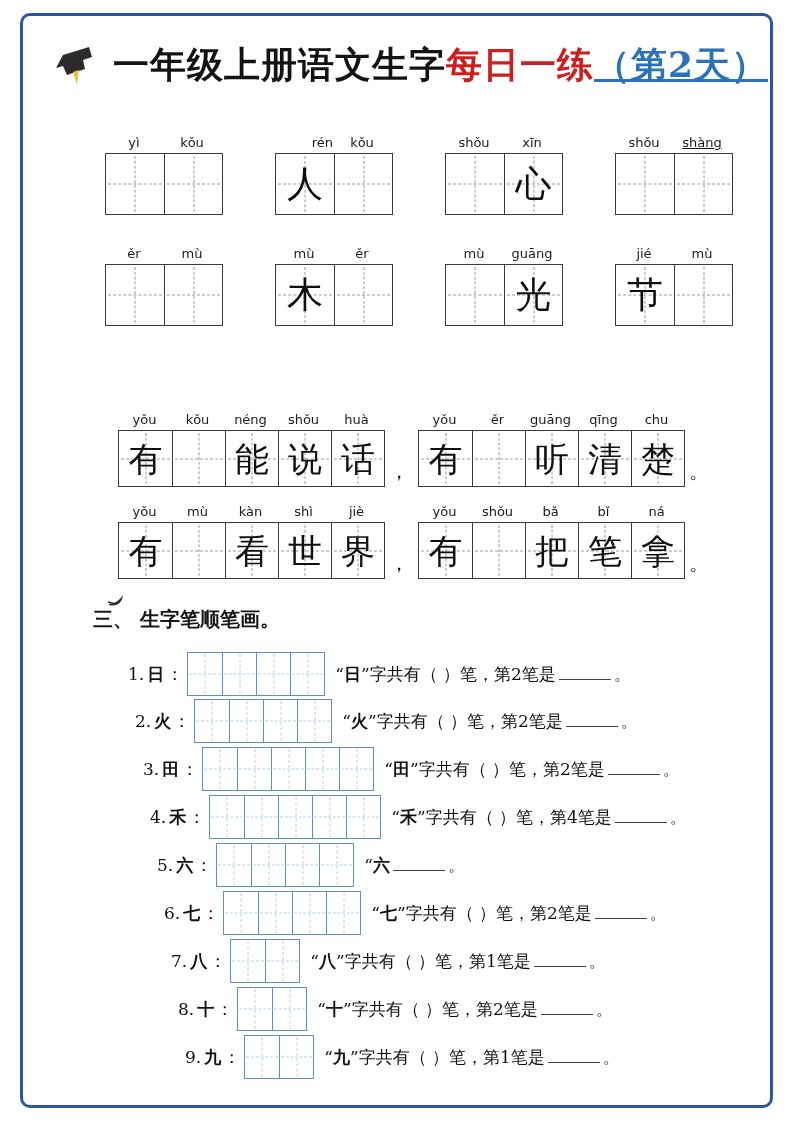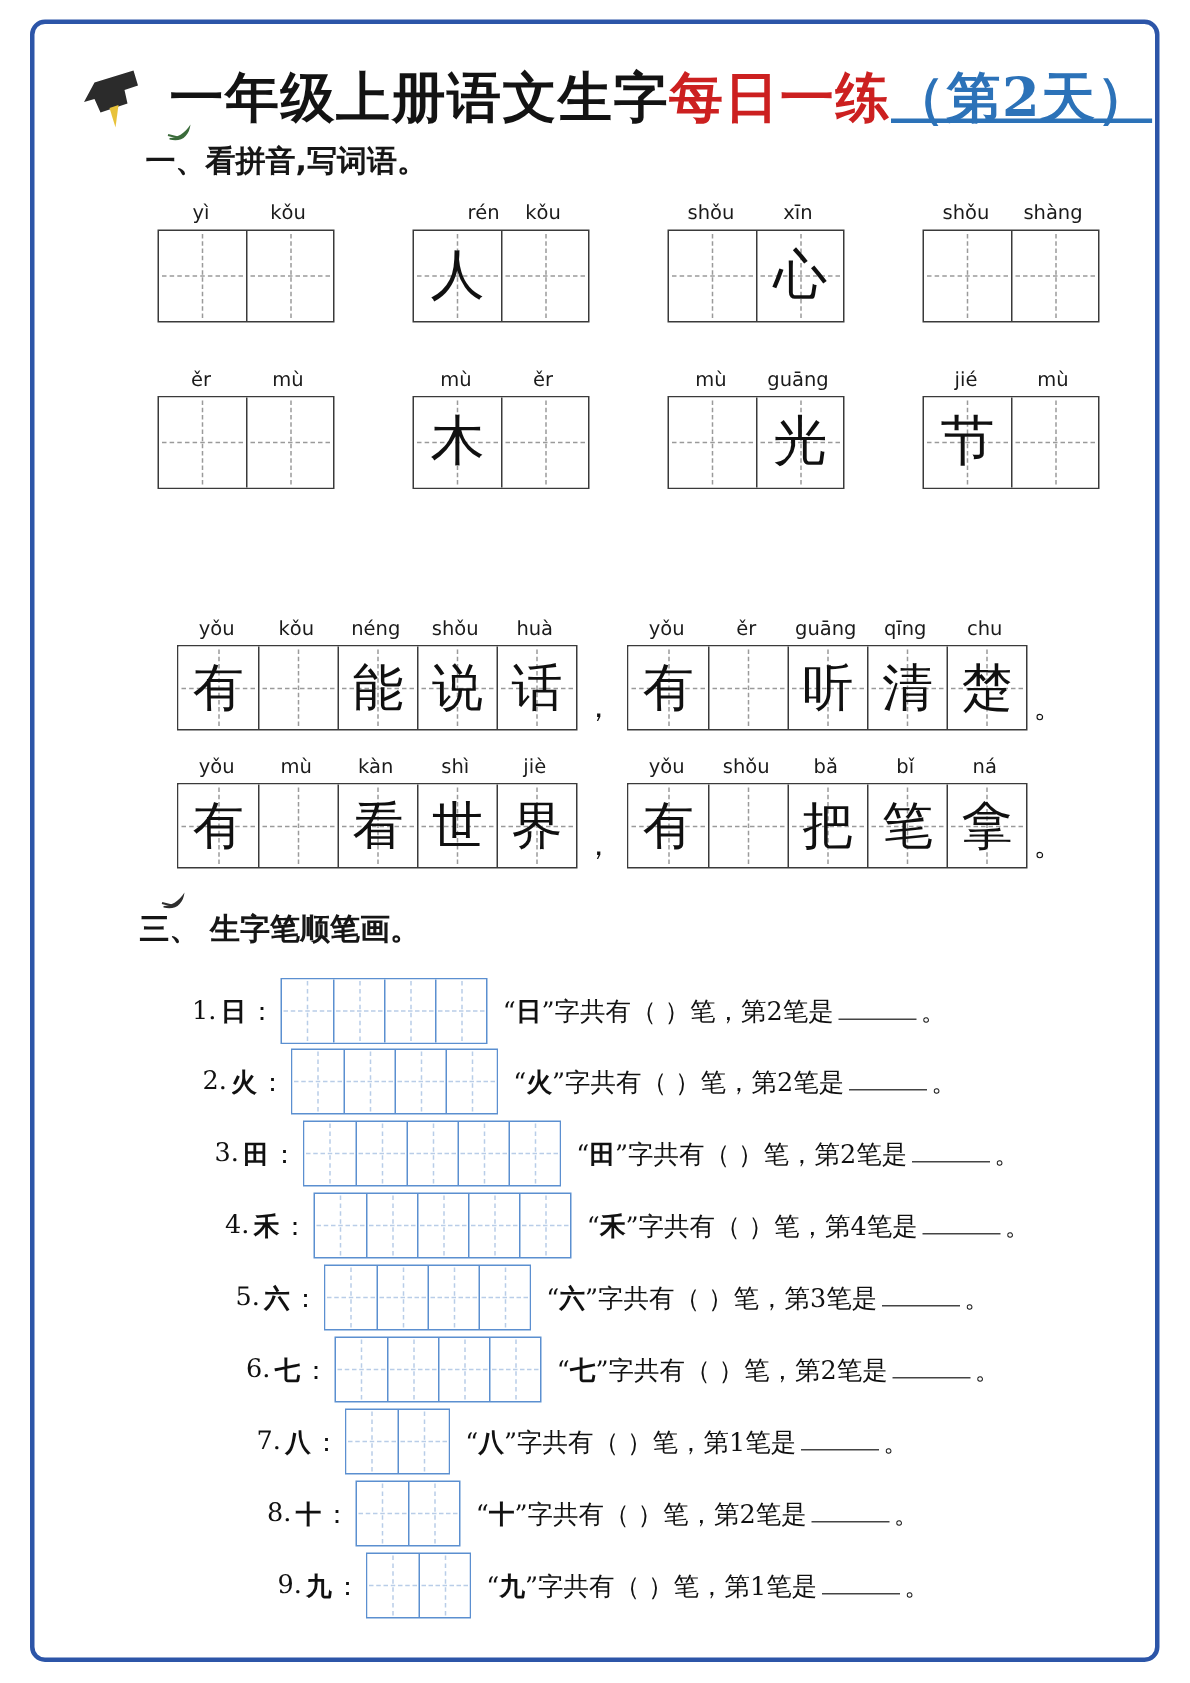--- a/index.html
+++ b/index.html
@@ -161,27 +161,20 @@
     <div class="inner">
 
       <div class="title-row">
         <svg class="pin-icon" viewBox="0 0 46 52">
           <path d="M10 16 L36 8 L39 18 L30 21 L32 30 L14 36 L10 27 L3 29 Z" fill="#2b2b2b"></path>
           <path d="M20 33 L26 31 L24 46 Z" fill="#e8c23a"></path>
         </svg>
         <div class="title-text"><span class="t-black">一年级上册语文生字</span><span class="t-red">每日一练</span><span class="t-blue">（第2天）</span></div>
       </div>
 
-      <div class="sec-head" style="left:74px; top:78px;">
-        <svg class="sec-leaf" viewBox="0 0 22 16">
-          <path d="M2 12 C7 12 12 9 16 3 C15 11 10 15 2 13 Z" fill="#3a6b3a"></path>
-          <path d="M1 10 L9 12" stroke="#3a6b3a" stroke-width="1.4" fill="none"></path>
-        </svg>
-        <span class="sec-label">一、看拼音,写词语。</span>
-      </div>
 
       <div id="pw-row1">
           <div class="wordgroup" style="left: 82px; top: 118px;">
             <div class="py-row">
               <div class="py" style="width: 58px; font-size: 13px;">yì</div>
               <div class="py" style="width: 58px; font-size: 13px;">kǒu</div>
             </div>
             <div class="tzg-row">
               <div class="tzg" style="width: 58px; height: 60px;"></div>
               <div class="tzg" style="width: 58px; height: 60px;"></div>
@@ -207,21 +200,21 @@
             <div class="tzg-row">
               <div class="tzg" style="width: 58px; height: 60px;"></div>
               <div class="tzg" style="width: 58px; height: 60px;">
                 <span class="hz" style="font-size: 36px;">心</span>
               </div>
             </div>
           </div>
           <div class="wordgroup" style="left: 592px; top: 118px;">
             <div class="py-row">
               <div class="py" style="width: 58px; font-size: 13px;">shǒu</div>
-              <div class="py" style="width: 58px; font-size: 13px;">shàng</div>
+              <div class="py" style="width: 58px; font-size: 13px; text-decoration: underline;">shàng</div>
             </div>
             <div class="tzg-row">
               <div class="tzg" style="width: 58px; height: 60px;"></div>
               <div class="tzg" style="width: 58px; height: 60px;"></div>
             </div>
           </div>
         </div>
       <div id="pw-row2">
           <div class="wordgroup" style="left: 82px; top: 229px;">
             <div class="py-row">
@@ -470,21 +463,20 @@
             <span class="sr-colon">：</span>
             <div class="bluegrid">
               <div class="bcell" style="width: 34px; height: 42px;"></div>
               <div class="bcell" style="width: 34px; height: 42px;"></div>
               <div class="bcell" style="width: 34px; height: 42px;"></div>
               <div class="bcell" style="width: 34px; height: 42px;"></div>
             </div>
             <span class="sr-text">
               <span>“</span>
               <span class="sr-q">六</span>
-              <span>”字共有（      ）笔，第3笔是</span>
               <span class="sr-blank"></span>
               <span class="sr-end">。</span>
             </span>
           </div>
           <div class="stroke-row" style="left: 141px; top: 875px;">
             <span class="sr-num">6.</span>
             <span class="sr-char">七</span>
             <span class="sr-colon">：</span>
             <div class="bluegrid">
               <div class="bcell" style="width: 34px; height: 42px;"></div>

